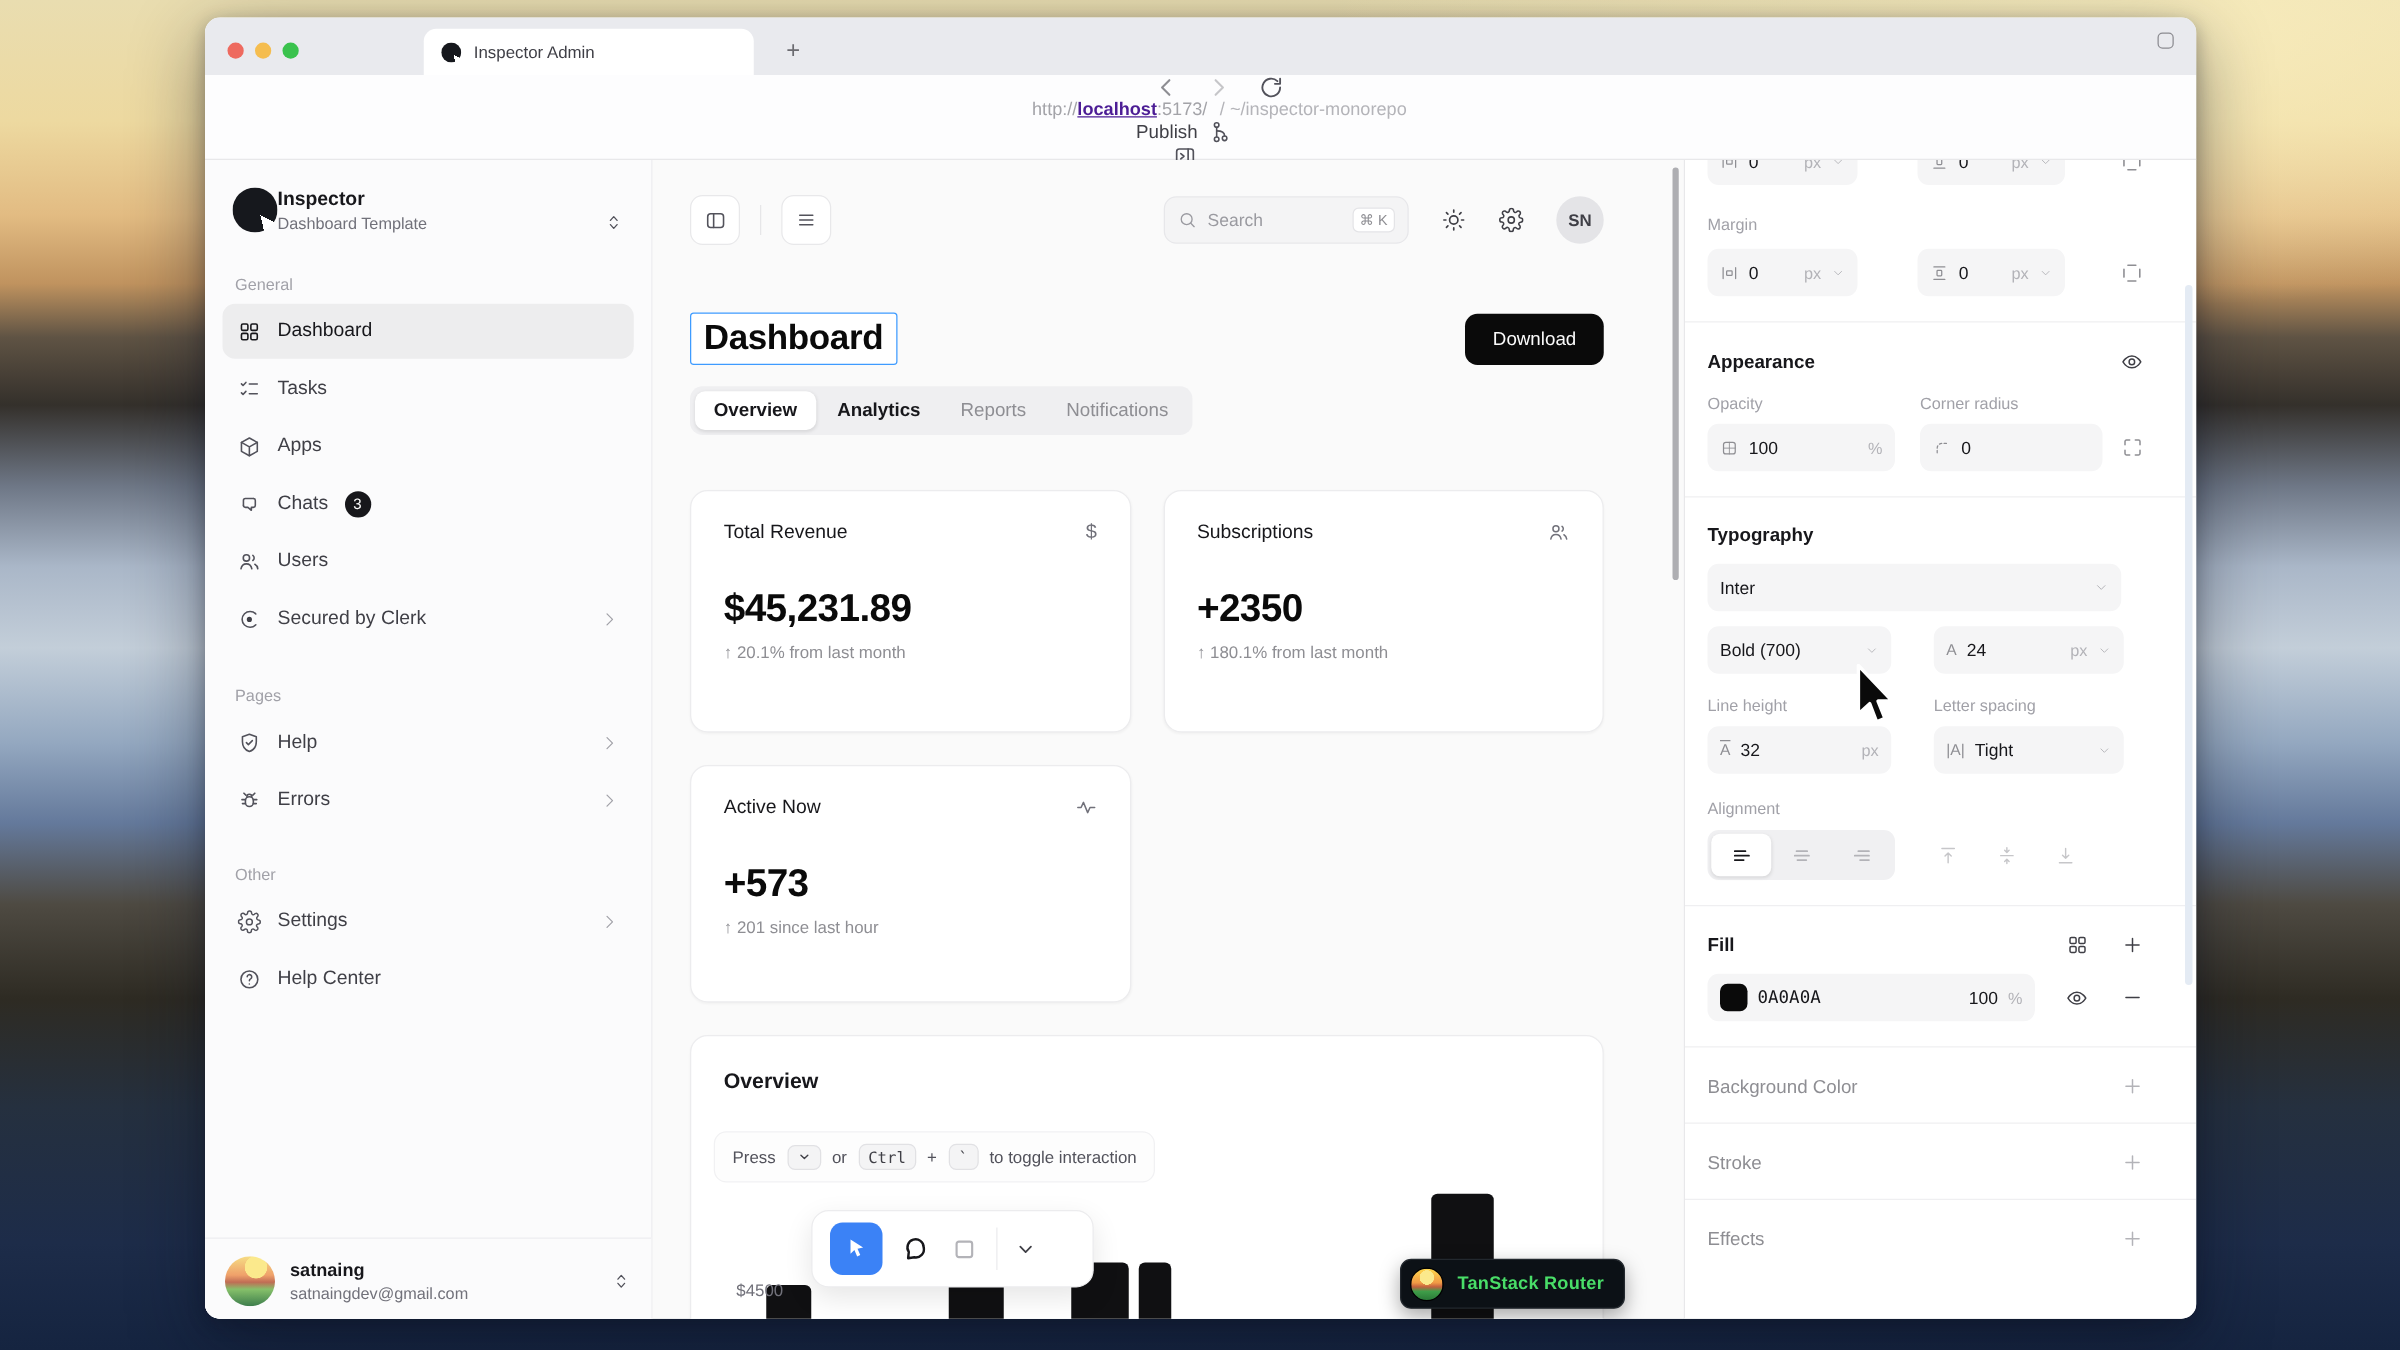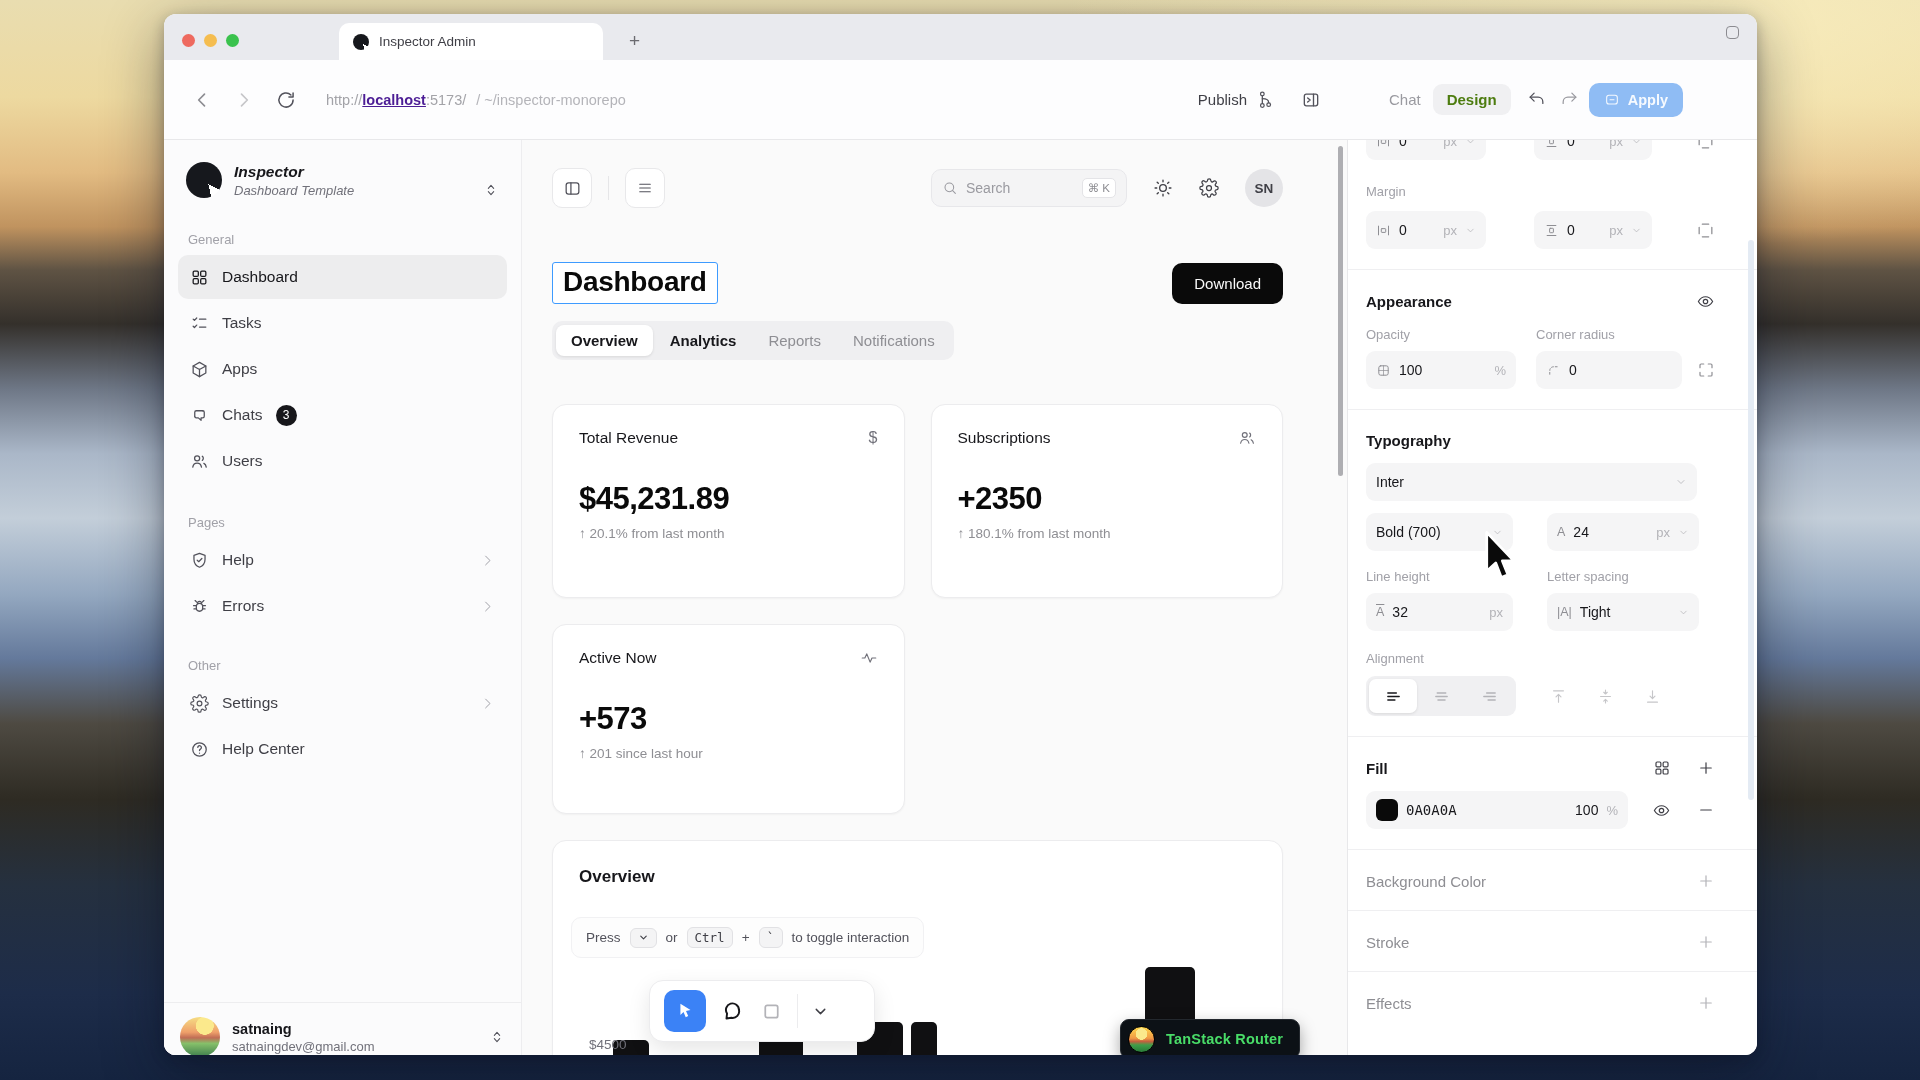--- a/index.html
+++ b/index.html
@@ -27,22 +27,22 @@
   .tab{ margin-left:86px; width:264px; height:37px; background:#fff; border-radius:10px 10px 0 0;
         display:flex; align-items:center; gap:10px; padding:0 14px; }
   .favicon{ width:16px; height:16px; border-radius:50%;
       background: conic-gradient(from 115deg at 62% 62%, #ffffff 0 52deg, rgba(0,0,0,0) 52deg), #16181d; }
   .tab-title{ font-size:13.5px; color:#3f3f46; }
   .newtab{ margin-left:18px; margin-bottom:8px; font-size:19px; color:#6b6b70; padding:0 8px; }
   .chrome-extra{ position:absolute; right:18px; top:12px; width:13px; height:13px;
       border:1.6px solid #8b8b90; border-radius:4px; }
 
   
-  .toolbar{ height:80px; background:#fdfdfe; border-bottom:1px solid #e8e8ea;
-            display:flex; align-items:center; }
+  .toolbar{ height:68px; background:#fdfdfe; border-bottom:1px solid #e8e8ea;
+            display:flex; align-items:center;flex-direction:column; }
   .nav-btns{ display:flex; align-items:center; gap:22px; padding-left:28px; }
   .url{ margin-left:30px; font-size:14.5px; display:flex; gap:0; align-items:center; white-space:nowrap; }
   .url .dim{ color:#a3a3a8; } .url .host{ color:#4c1d95; font-weight:700;text-decoration:underline; } .url .path{ color:#b4b4b9; margin-left:10px; }
   .toolbar-spacer{ flex:1; }
   .publish{ display:flex; align-items:center; gap:9px; font-size:15px; color:#3f3f46; margin-right:26px; }
   .panel-toggle{ margin-right:26px; }
   .design-header{ width:410px; height:100%; display:flex; align-items:center; padding:0 24px 0 30px; }
   .chat-tab{ color:#9a9aa0; font-size:15px; padding:7px 12px; }
   .design-tab{ color:#4d7c0f; font-size:15px; font-weight:700; background:#f0f0f2; border-radius:9px; padding:7px 14px; }
   .undo-redo{ display:flex; gap:14px; margin-left:16px; }
@@ -51,21 +51,21 @@
   .apply-btn svg{ stroke:rgba(255,255,255,.9); }
 
   
   .content{ display:flex; height:931px; }
   .viewport{ width:1183px; position:relative; background:#fafafa; overflow:hidden; }
   .vp-scrollbar{ position:absolute; right:4px; top:6px; width:5px; height:330px; background:#aeaeb2; border-radius:3px; }
 
   
   .sidebar{ position:absolute; left:0; top:0; bottom:0; width:358px; background:#fbfbfc;
     border-right:1px solid #ededef; padding:14px 14px 0; }
-  .team{ display:flex; align-items:flex-end; gap:12px; padding:8px 8px;font-style:italic; }
+  .team{ display:flex; align-items:flex-end; padding:8px 8px; }
   .team-logo{ width:36px; height:36px; border-radius:50%;
       background: conic-gradient(from 115deg at 62% 62%, #ffffff 0 52deg, rgba(0,0,0,0) 52deg), #16181d; }
   .team-meta{ flex:1; }
   .team-name{ font-size:15.5px; font-weight:700; color:#17171b; }
   .team-sub{ font-size:13px; color:#71717a; margin-top:2px; }
   .sec-label{ font-size:13px; color:#a1a1a8; padding:0 10px; margin-top:26px; margin-bottom:8px; }
   .nav-item{ height:44px; display:flex; align-items:center; gap:13px; padding:0 12px;
       border-radius:10px; font-size:15.5px; color:#3f3f46; margin-bottom:2px; }
   .nav-item.active{ background:#ededee; color:#17171b; font-weight:500; }
   .nav-item .grow{ flex:1; }
@@ -316,20 +316,31 @@
         </div>
         <div class="nav-item">
           <svg width="19" height="19" viewBox="0 0 24 24">
               <circle cx="9" cy="8" r="3.2"></circle>
               <path d="M3.5 19c.6-3.2 2.8-5 5.5-5s4.9 1.8 5.5 5"></path>
               <path d="M15.5 5.4a3.2 3.2 0 0 1 0 5.2"></path>
               <path d="M17.5 14.4c1.6.8 2.7 2.4 3 4.6"></path>
             </svg>
           <span>Users</span>
         </div>
+        <div class="nav-item">
+          <svg width="19" height="19" viewBox="0 0 24 24">
+              <path d="M18.5 6.5A8 8 0 1 0 18.5 17.5"></path>
+              <circle cx="12" cy="12" r="2.6" fill="#3f3f46" stroke="none"></circle>
+            </svg>
+          <span>Secured by Clerk</span>
+          <span class="grow"></span>
+          <svg width="15" height="15" viewBox="0 0 24 24" style="stroke:#a1a1a8">
+              <path d="M9 5l7 7-7 7"></path>
+            </svg>
+        </div>
 
         <div class="sec-label" style="margin-top:32px">Pages</div>
         <div class="nav-item">
           <svg width="19" height="19" viewBox="0 0 24 24">
               <path d="M12 3l7 2.5v5c0 5-3 8.5-7 10-4-1.5-7-5-7-10v-5z"></path>
               <path d="M9 11.5l2 2 4-4"></path>
             </svg>
           <span>Help</span>
           <span class="grow"></span>
           <svg width="15" height="15" viewBox="0 0 24 24" style="stroke:#a1a1a8">

